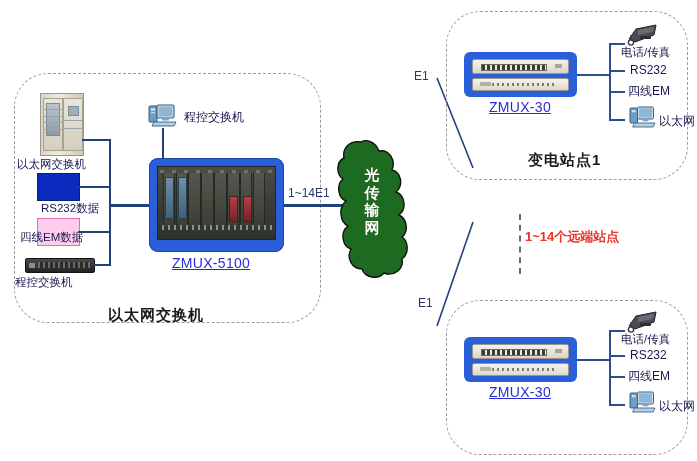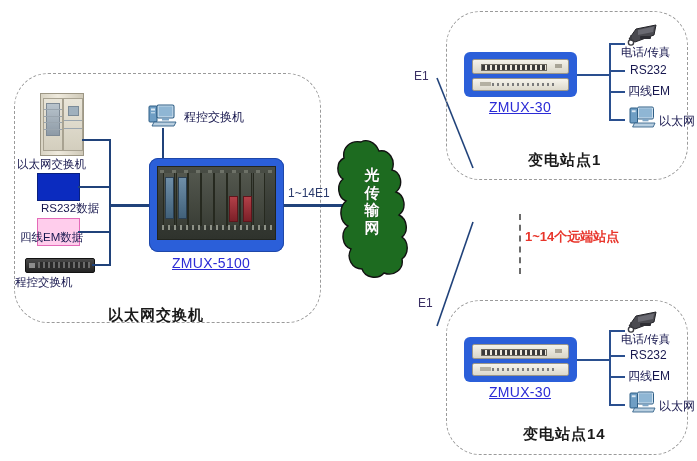--- a/index.html
+++ b/index.html
@@ -359,21 +359,20 @@
       <rect x="13.5" y="14" width="6" height="2.3" fill="#7fa6c6"></rect>
       <path d="M5.5 18 L26 18 L24.2 22 L3.6 22 Z" fill="#b9cfe0" stroke="#2f5f86" stroke-width="0.85"></path>
     </svg>
   </div>
   <div class="lbl lbl-cn" style="left:659px;top:115px;font-size:12px;">以太网</div>
 
   <div class="vsep" style="left:519px;top:214px;height:60px;"></div>
   <div class="lbl-red" style="left:525px;top:228px;">1~14个远端站点</div>
 
   <div class="region" style="left:446px;top:300px;width:240px;height:153px;"></div>
-  <div class="region-title" style="left:523px;top:425px;">变电站点14</div>
 
   <div class="zmux30" style="left:464px;top:337px;width:113px;height:45px;">
     <div class="u1" style="top:15%;">
       <div class="ports" style="left:8%;right:22%;"></div>
       <div style="position:absolute;right:6%;top:34%;width:8%;height:30%;background:#a8a496;"></div>
     </div>
     <div class="u2" style="top:58%;">
       <div class="portsfine"></div>
       <div style="position:absolute;left:7%;top:30%;width:12%;height:34%;background:#b4b0a2;"></div>
     </div>

